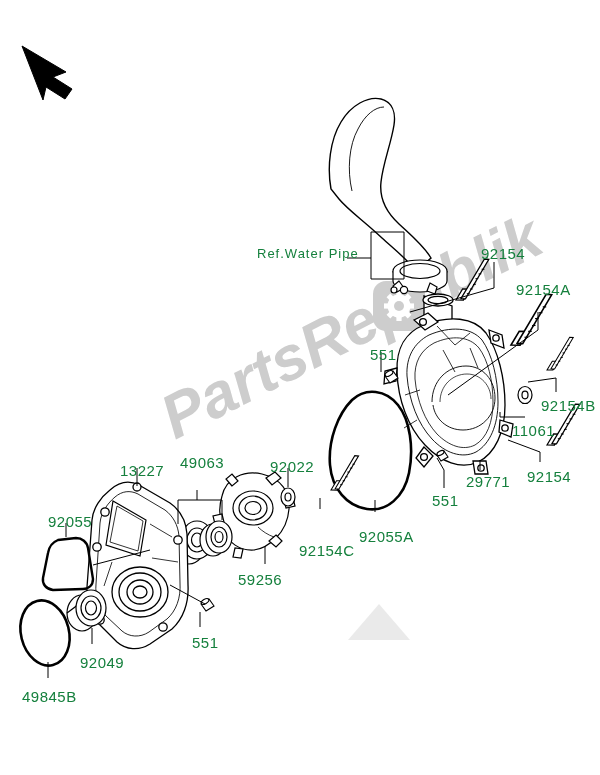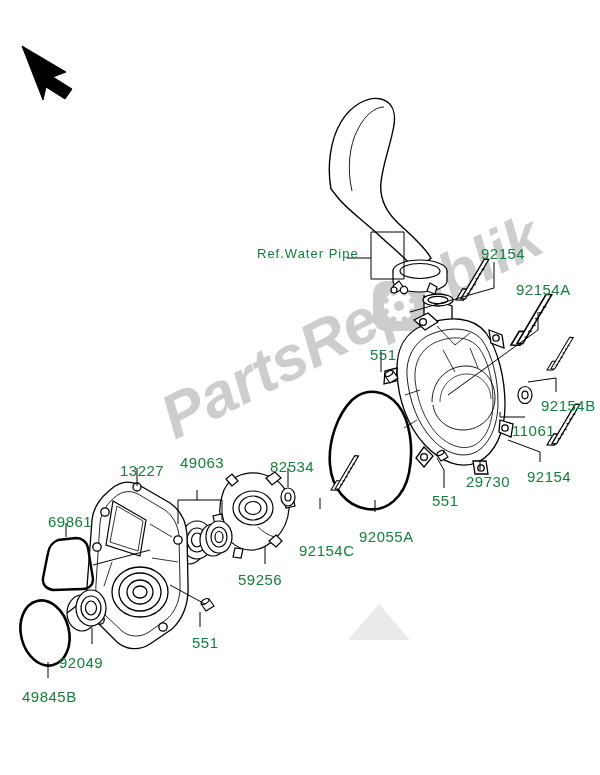--- a/index.html
+++ b/index.html
@@ -332,27 +332,27 @@
     </g>
   </svg>
 
   <div class="lbl ref" style="left:257px;top:246px">Ref.Water Pipe</div>
 
   <div class="lbl" style="left:481px;top:245px">92154</div>
   <div class="lbl" style="left:516px;top:281px">92154A</div>
   <div class="lbl" style="left:541px;top:397px">92154B</div>
   <div class="lbl" style="left:512px;top:422px">11061</div>
   <div class="lbl" style="left:527px;top:468px">92154</div>
-  <div class="lbl" style="left:466px;top:473px">29730</div>
+  <div class="lbl" style="left:466px;top:473px">29771</div>
   <div class="lbl" style="left:432px;top:492px">551</div>
   <div class="lbl" style="left:370px;top:346px">551</div>
   <div class="lbl" style="left:359px;top:528px">92055A</div>
   <div class="lbl" style="left:299px;top:542px">92154C</div>
-  <div class="lbl" style="left:270px;top:458px">82534</div>
+  <div class="lbl" style="left:270px;top:458px">92022</div>
   <div class="lbl" style="left:238px;top:571px">59256</div>
   <div class="lbl" style="left:180px;top:454px">49063</div>
   <div class="lbl" style="left:120px;top:462px">13227</div>
-  <div class="lbl" style="left:48px;top:513px">69861</div>
+  <div class="lbl" style="left:48px;top:513px">92055</div>
   <div class="lbl" style="left:192px;top:634px">551</div>
-  <div class="lbl" style="left:59px;top:654px">92049</div>
+  <div class="lbl" style="left:80px;top:654px">92049</div>
   <div class="lbl" style="left:22px;top:688px">49845B</div>
 
 </div>
 
 </body></html>

